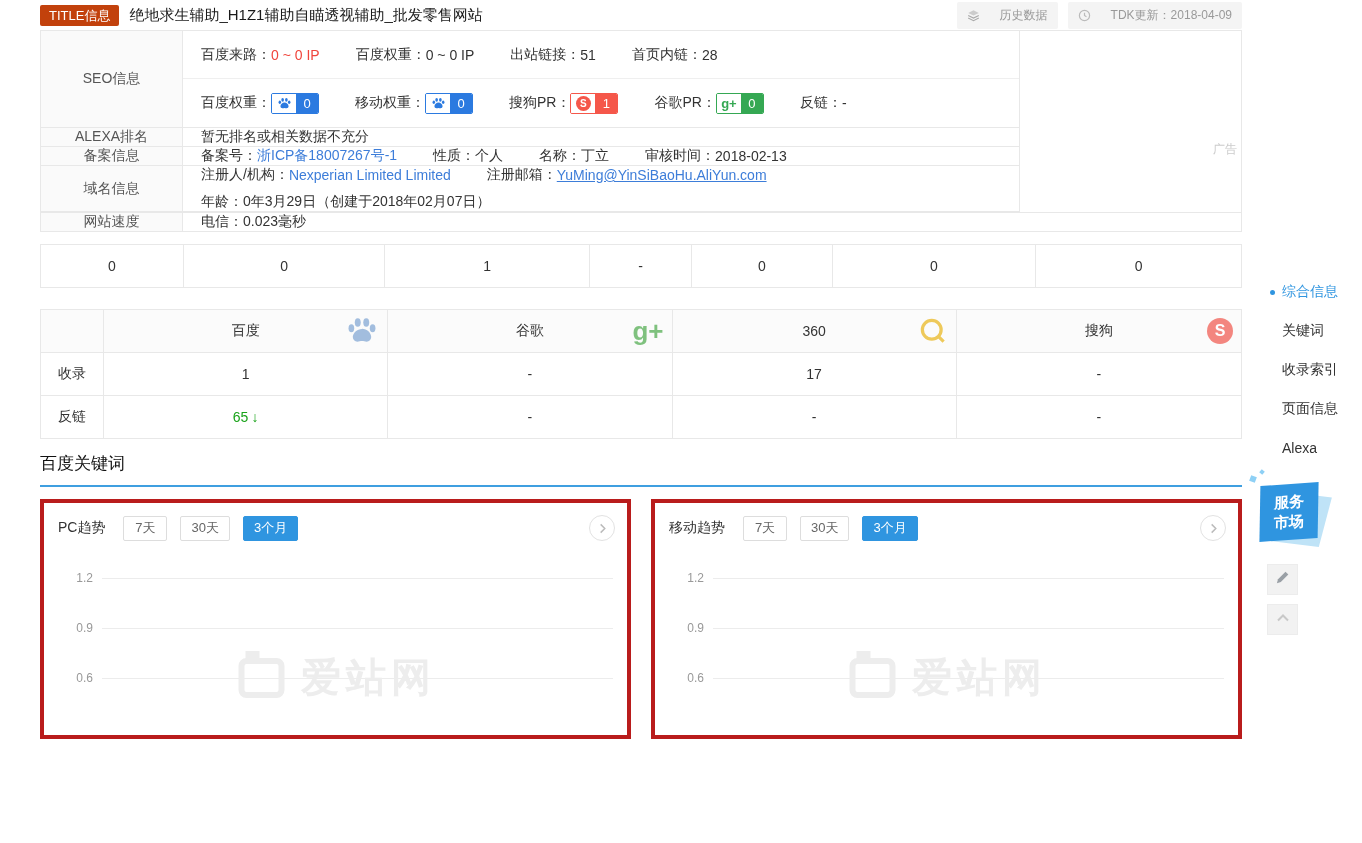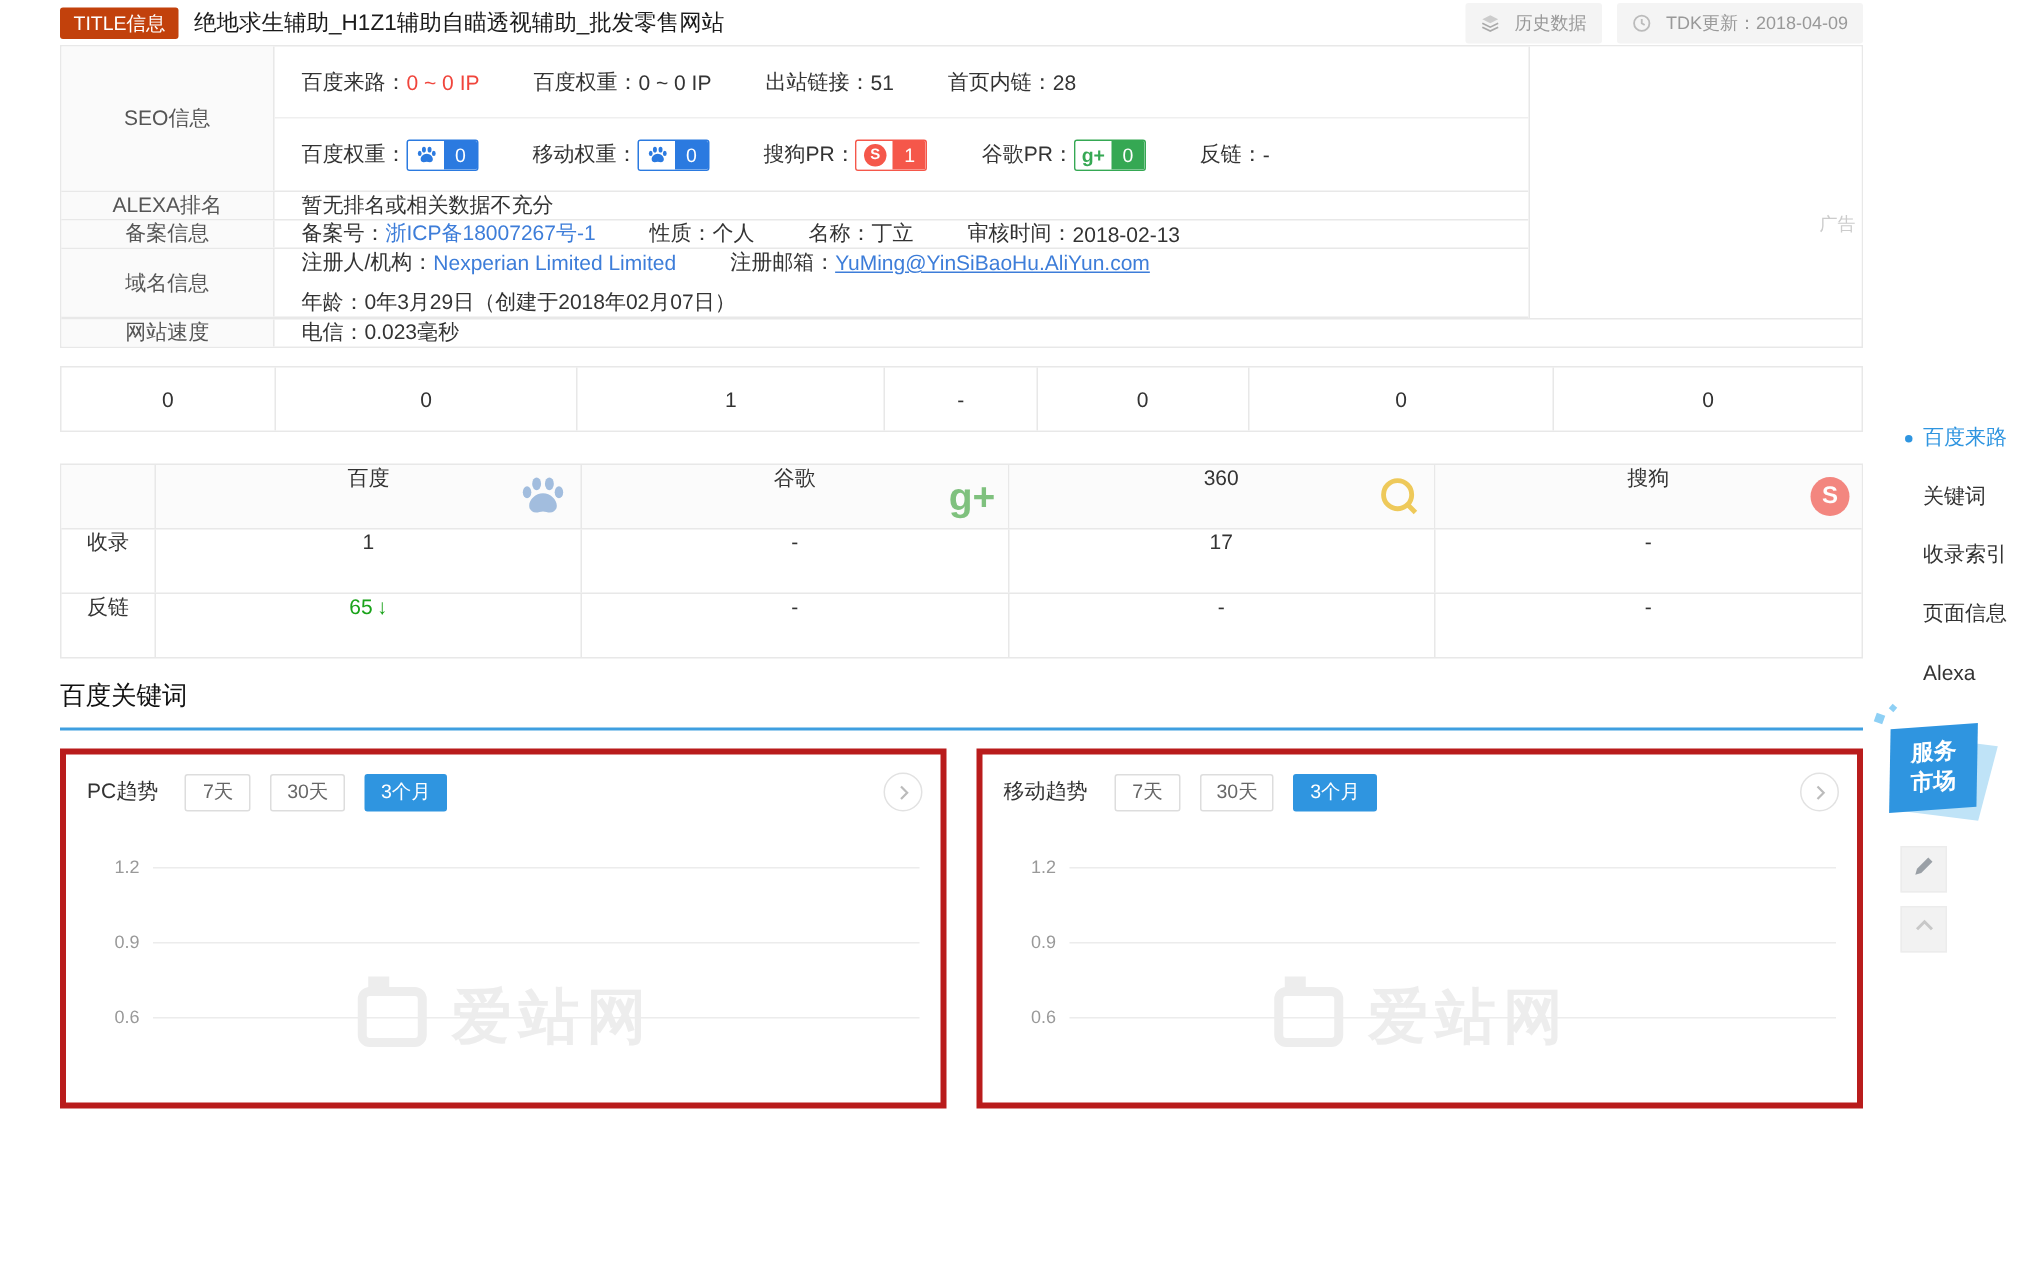--- a/index.html
+++ b/index.html
@@ -5,21 +5,21 @@
   *{margin:0;padding:0;box-sizing:border-box}
   html,body{width:1362px;height:843px;overflow:hidden;background:#fff;
     font-family:"Liberation Sans","DejaVu Sans",sans-serif;color:#333;position:relative}
   .main{width:1202px;margin-left:40px}
 
   
   .topbar{height:30px;display:flex;align-items:center;position:relative}
   .title-badge{background:#c2410c;color:#fff;font-size:13px;padding:4px 9px;border-radius:2px;margin-right:10px;line-height:1}
   .page-title{font-size:15px;font-weight:400;color:#1a1a1a}
   .topbar-right{position:absolute;right:0;top:2px;display:flex;gap:10px}
-  .chip{display:inline-flex;align-items:center;gap:10px;background:#f4f4f4;border:none;color:#999;
+  .chip{display:inline-flex;align-items:center;gap:20px;background:#f4f4f4;border:none;color:#999;
     font-size:12px;padding:5px 10px;border-radius:2px;cursor:pointer;font-family:inherit}
   .chip svg{width:13px;height:13px;display:block}
 
   
   .info-table{border:1px solid #e8e8e8;margin-top:0}
   .info-top{display:flex}
   .info-left{width:978px}
   .ad-box{flex:1;border-left:1px solid #e8e8e8;position:relative;background:#fff}
   .ad-label{position:absolute;right:4px;top:110px;color:#ccc;font-size:12px}
   .irow{display:flex;border-bottom:1px solid #e8e8e8}
@@ -58,21 +58,21 @@
   .stats{margin-top:12px;border:1px solid #e8e8e8}
   .stats-row{display:grid;grid-template-columns:143fr 202fr 205fr 102fr 141fr 204fr 205fr}
   .stats-row.head{background:#f5f5f5;border-bottom:1px solid #e8e8e8}
   .stats-cell{height:42px;display:flex;align-items:center;justify-content:center;font-size:14px;border-right:1px solid #e8e8e8}
   .stats-cell:last-child{border-right:none}
 
   
   .engines{margin-top:21px;border:1px solid #e8e8e8}
   .eng-row{display:grid;grid-template-columns:63px 1fr 1fr 1fr 1fr;border-bottom:1px solid #e8e8e8}
   .eng-row:last-child{border-bottom:none}
-  .eng-cell{height:42px;border-right:1px solid #e8e8e8;display:flex;justify-content:center;
+  .eng-cell{height:42px;border-right:1px solid #e8e8e8;display:flex;align-items:center;justify-content:center;
     font-size:14px;position:relative}
   .eng-cell:last-child{border-right:none}
   .eng-row.head .eng-cell{background:#fbfbfb}
   .eng-ico{position:absolute;right:8px;top:50%;transform:translateY(-50%);opacity:.85;display:flex;align-items:center}
   .paw-big{color:#93b3d9}
   .gp-big{color:#6ab869;font-weight:700;font-size:26px;line-height:1}
   .sg-big{width:26px;height:26px;border-radius:50%;background:#f2726a;color:#fff;font-weight:700;font-size:16px;
     display:flex;align-items:center;justify-content:center}
   .green{color:#1aa31a}
   .trend-arrow{margin-left:3px;font-weight:700}
@@ -429,21 +429,21 @@
         </div>
       </div>
     </div>
 
   </div>
 </div>
 
 <div class="side-nav">
   <div class="side-item active">
     <span class="dot"></span>
-    <span>百度来路</span>
+    <span>综合信息</span>
   </div>
   <div class="side-item">
     <span class="dot"></span>
     <span>关键词</span>
   </div>
   <div class="side-item">
     <span class="dot"></span>
     <span>收录索引</span>
   </div>
   <div class="side-item">

